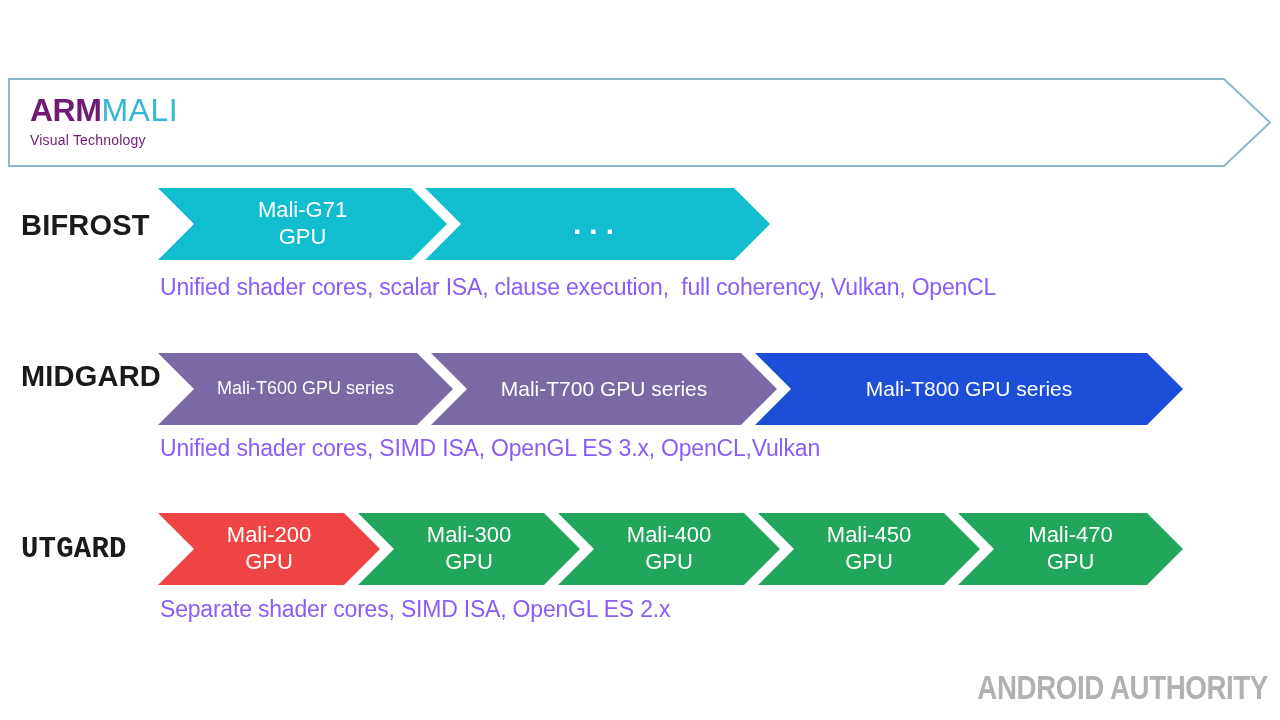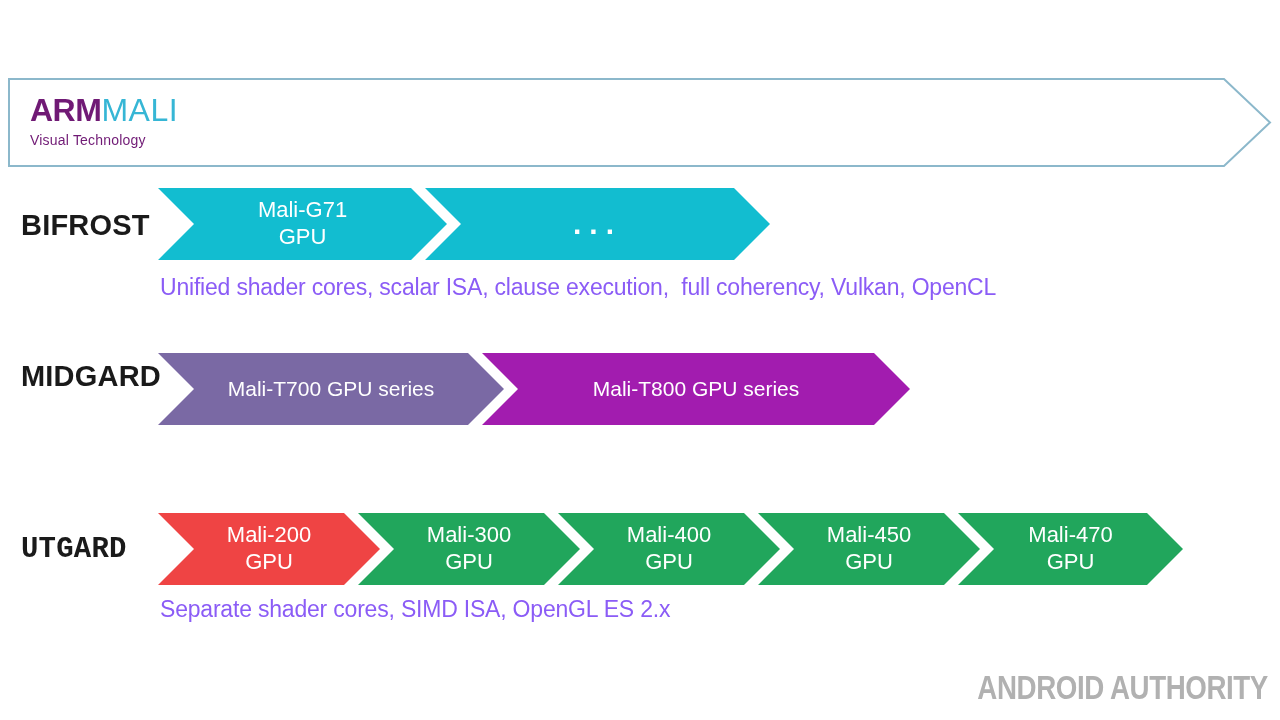--- a/index.html
+++ b/index.html
@@ -68,27 +68,31 @@
       </div>
     </div>
     <div class="seg r1s2" style="background-color: rgb(18, 189, 208);">
       <div class="seg-label dots">...</div>
     </div>
   </div>
   <div id="caption-bifrost" class="caption">Unified shader cores, scalar ISA, clause execution,  full coherency, Vulkan, OpenCL</div>
 
   <div id="label-midgard" class="row-label">MIDGARD</div>
   <div id="arrows-midgard" class="arrows">
+    <div class="seg r2s1" style="background-color: rgb(122, 105, 164);">
+      <div class="seg-label small">Mali-T600 GPU series</div>
+    </div>
     <div class="seg r2s2" style="background-color: rgb(122, 105, 164);">
       <div class="seg-label mid">Mali-T700 GPU series</div>
     </div>
-    <div class="seg r2s3" style="background-color: #a21caf;">
+    <div class="seg r2s3" style="background-color: #1d4ed8;">
       <div class="seg-label mid">Mali-T800 GPU series</div>
     </div>
   </div>
+  <div id="caption-midgard" class="caption">Unified shader cores, SIMD ISA, OpenGL ES 3.x, OpenCL,Vulkan</div>
 
   <div id="label-utgard" class="row-label">UTGARD</div>
   <div id="arrows-utgard" class="arrows">
     <div class="seg r3s1" style="background-color: #ef4444;">
       <div class="seg-label">
         <div>Mali-200</div>
         <div>GPU</div>
       </div>
     </div>
     <div class="seg r3s2" style="background-color: rgb(33, 166, 92);">

